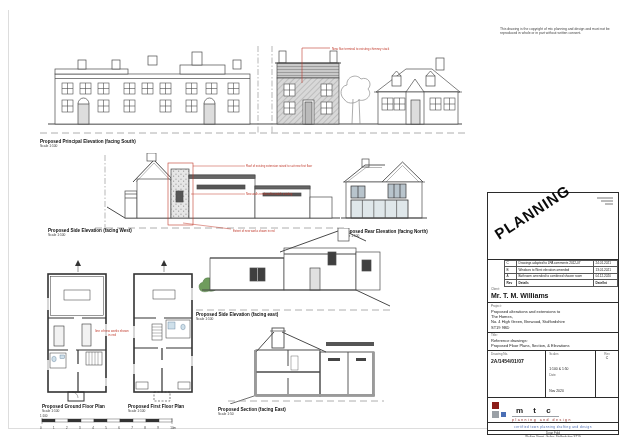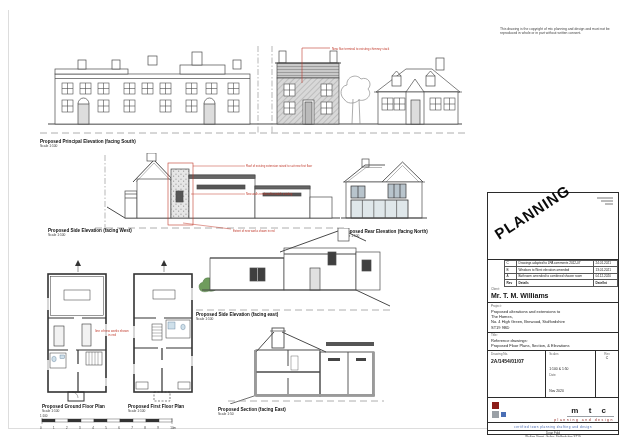--- a/index.html
+++ b/index.html
@@ -31,21 +31,21 @@
   .cname{font-size:7px;font-weight:bold;color:#111;line-height:1.25;}
   .pline{font-size:4px;color:#222;line-height:1.35;}
   .meta{display:flex;padding:0;}
   .meta-l{flex:1.2;border-right:1px solid #2b2b2b;padding:1.5px 3px;}
   .meta-m{flex:1;border-right:1px solid #2b2b2b;padding:1.5px 3px;}
   .meta-r{width:16px;flex:none;padding:1.5px 3px;text-align:center;}
   .dno{font-size:5px;font-weight:bold;color:#111;margin-top:2px;}
   .mv{font-size:3.4px;color:#222;}
   .logobox{flex:none;display:flex;align-items:center;gap:4px;border-bottom:1px solid #2b2b2b;
     padding:2px 4px;height:20px;}
-  .logotext{flex:1;text-align:right;}
+  .logotext{flex:1;text-align:left;}
   .mtc{font-size:8px;font-weight:bold;letter-spacing:4px;color:#222;
     border-bottom:1.5px solid #9aa0a6;display:inline-block;padding:0 4px;line-height:1.1;}
   .logosub{font-size:3.5px;letter-spacing:1.5px;color:#8c1d18;margin-top:0.5px;}
   .tagline{flex:none;font-size:3px;color:#3a5fae;text-align:center;padding:1.5px 2px;
     border-bottom:1px solid #2b2b2b;letter-spacing:0.5px;}
   .addr{flex:1;text-align:center;padding-top:1px;}
   .addrline{font-size:3px;color:#444;line-height:1.3;}
 </style>
 </head>
 <body>

